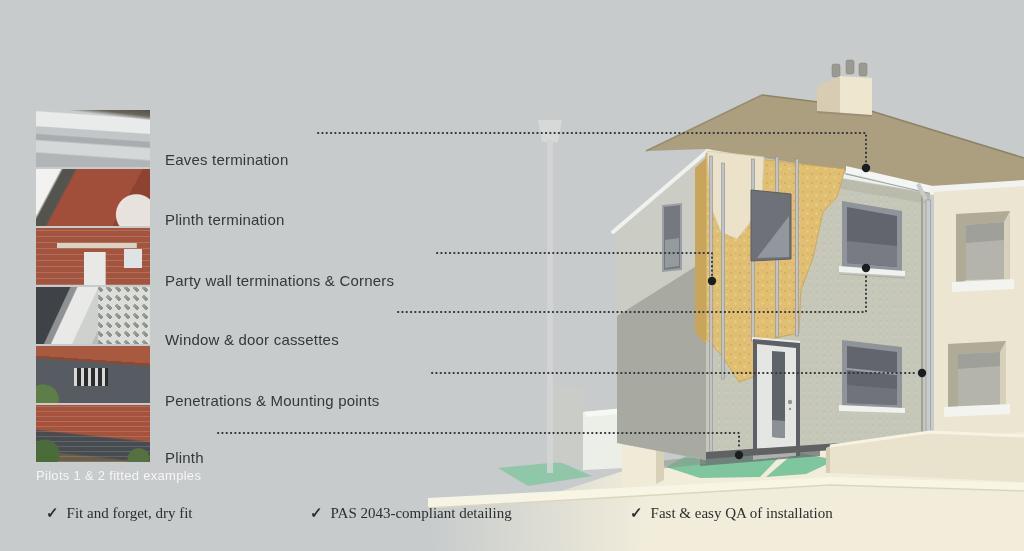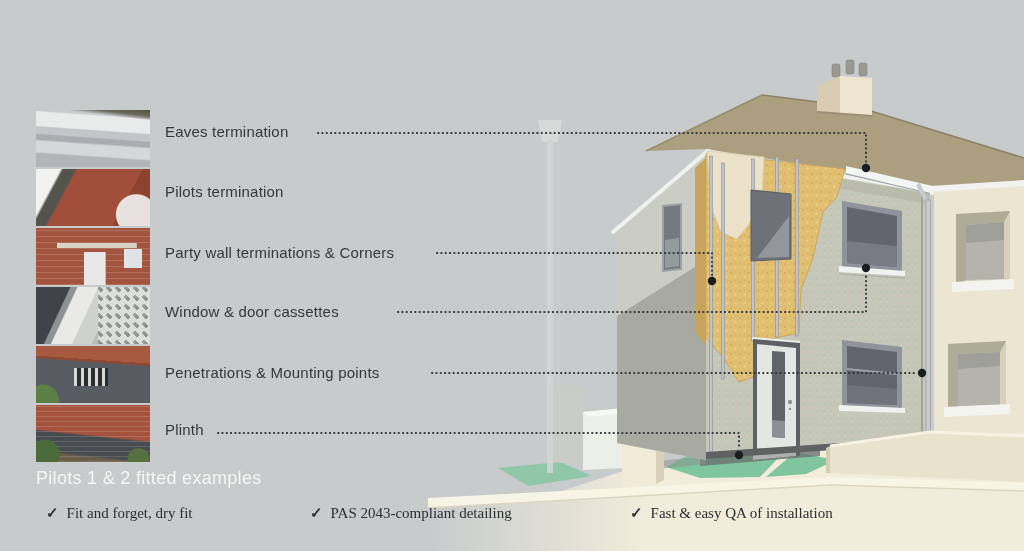--- a/index.html
+++ b/index.html
@@ -35,23 +35,23 @@
   .p5{background:
       repeating-linear-gradient(90deg,#d8d8d4 0 3px,#2a2c2e 3px 7px) 48% 58%/30% 32% no-repeat,
       radial-gradient(circle at 6% 96%,#5d7f46 0 13%,rgba(0,0,0,0) 14%),
       linear-gradient(184deg,#a85a41 0 27%,#8c4a35 27% 30%,#565c61 32% 100%),
       #565c61;}
   .p6{background:
       radial-gradient(circle at 8% 86%,#4c6b3a 0 12%,rgba(0,0,0,0) 13%),
       radial-gradient(circle at 90% 95%,#56713f 0 9%,rgba(0,0,0,0) 10%),
       repeating-linear-gradient(0deg,rgba(255,255,255,.14) 0 1px,rgba(0,0,0,0) 1px 5px),
       linear-gradient(186deg,#a5533c 0 52%,#474c50 55% 82%,#6a5d49 85% 100%);}
-  .strip-caption{position:absolute;left:36px;top:468px;font-size:18px;color:#f6f6f4;letter-spacing:.3px;}
+  .strip-caption{position:absolute;left:36px;top:468px;font-size:13px;color:#f6f6f4;letter-spacing:.3px;}
   
-  .callout{position:absolute;left:165px;font-size:15px;color:#34383b;letter-spacing:.2px;white-space:nowrap;}
+  .callout{position:absolute;left:165px;font-size:15px;color:#34383b;letter-spacing:.2px;white-space:nowrap;margin-top:28px;}
   .c0{top:123px}.c1{top:183px}.c2{top:244px}.c3{top:303px}.c4{top:364px}.c5{top:421px}
   
   .footer-item{position:absolute;top:504px;font-size:15px;color:#2c2f31;white-space:nowrap;font-family:Liberation Serif, serif;}
   .f0{left:46px}.f1{left:310px}.f2{left:630px}
   .footer-item .check{margin-right:8px;font-weight:bold;}
 </style>
 </head>
 <body>
 
 <div class="stage">
@@ -235,21 +235,21 @@
     <div class="photo p1"></div>
     <div class="photo p2"></div>
     <div class="photo p3"></div>
     <div class="photo p4"></div>
     <div class="photo p5"></div>
     <div class="photo p6"></div>
   </div>
   <div class="strip-caption">Pilots 1 &amp; 2 fitted examples</div>
 
   <div class="callout c0">Eaves termination</div>
-  <div class="callout c1">Pilots termination</div>
+  <div class="callout c1">Plinth termination</div>
   <div class="callout c2">Party wall terminations &amp; Corners</div>
   <div class="callout c3">Window &amp; door cassettes</div>
   <div class="callout c4">Penetrations &amp; Mounting points</div>
   <div class="callout c5">Plinth</div>
 
   <div class="footer-item f0">
     <span class="check">✓</span><span>Fit and forget, dry fit</span>
   </div>
   <div class="footer-item f1">
     <span class="check">✓</span><span>PAS 2043-compliant detailing</span>

